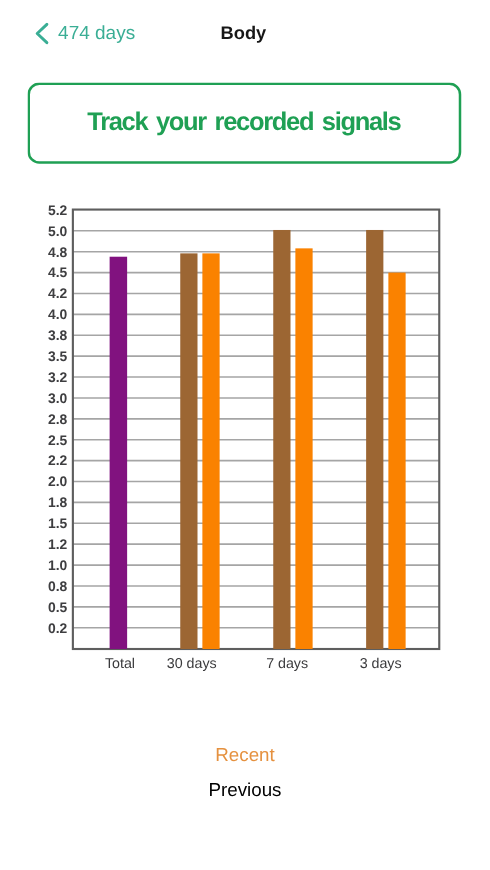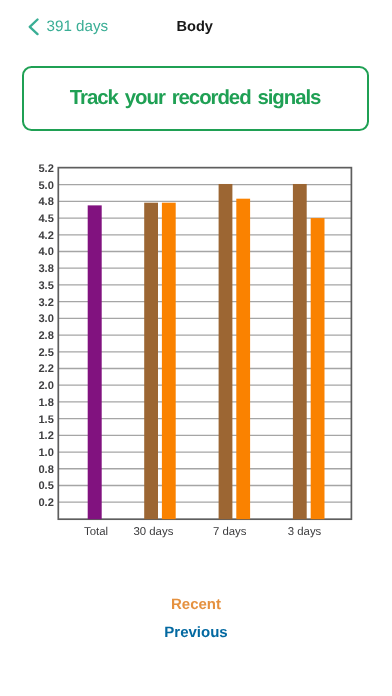--- a/index.html
+++ b/index.html
@@ -21,33 +21,33 @@
   .banner-text { text-align:center; font-size:20.4px; font-weight:bold; color:#1FA054; line-height:22.7px; letter-spacing:-1.05px; text-indent:-1.05px; word-spacing:2.3px; }
 
   
   .chart { position:absolute; left:0; top:0; width:392px; height:696px; }
   .chart text { shape-rendering:auto; -webkit-font-smoothing:antialiased; }
   svg, svg text { -webkit-font-smoothing:antialiased; }
   .chart-wrap { position:absolute; left:0; top:0; width:360px; height:560px; }
 
   
   .legend { position:absolute; left:0; top:596px; width:392px; text-align:center; transform:translateZ(0); }
-  .legend-row { height:27.8px;font-weight:bold; }
+  .legend-row { height:27.8px; }
   .legend-txt { font-size:15px; line-height:17.5px; }
 </style>
 </head>
 <body>
 
 <div class="screen">
   <div class="navbar">
     <div class="back-btn">
       <svg class="back-chevron" viewBox="0 0 11.5 18.5">
         <path d="M9.5 1.5 L1.75 8.8 L9.5 16.1" fill="none" stroke="#3AAE95" stroke-width="2.35" stroke-linecap="round" stroke-linejoin="round"></path>
       </svg>
-      <span class="back-label">391 days</span>
+      <span class="back-label">474 days</span>
     </div>
     <div class="nav-title">Body</div>
   </div>
 
   <div class="banner">
     <div class="banner-text">
       <span>Track your recorded signals</span><br>
     </div>
   </div>
 
@@ -103,15 +103,15 @@
         <rect x="292.9" y="183.98150000000004" width="13.8" height="335.2185" fill="#9C6633"></rect>
         <rect x="310.7" y="218.075" width="13.8" height="301.12500000000006" fill="#FA8200"></rect>
         <text x="96" y="534.6" text-anchor="middle" font-size="11.4" font-family="Liberation Sans, sans-serif" font-weight="500" fill="#3A3A3C">Total</text>
         <text x="153.4" y="534.6" text-anchor="middle" font-size="11.4" font-family="Liberation Sans, sans-serif" font-weight="500" fill="#3A3A3C">30 days</text>
         <text x="229.7" y="534.6" text-anchor="middle" font-size="11.4" font-family="Liberation Sans, sans-serif" font-weight="500" fill="#3A3A3C">7 days</text>
         <text x="304.5" y="534.6" text-anchor="middle" font-size="11.4" font-family="Liberation Sans, sans-serif" font-weight="500" fill="#3A3A3C">3 days</text>
       </svg>
   </div>
   <div class="legend">
     <div class="legend-row"><span class="legend-txt legend-recent" style="color: rgb(229, 145, 63);">Recent</span></div>
-    <div class="legend-row"><span class="legend-txt legend-previous" style="color: #0369a1;">Previous</span></div>
+    <div class="legend-row"><span class="legend-txt legend-previous" style="color: #000000;">Previous</span></div>
   </div>
 </div>
 
 </body></html>

